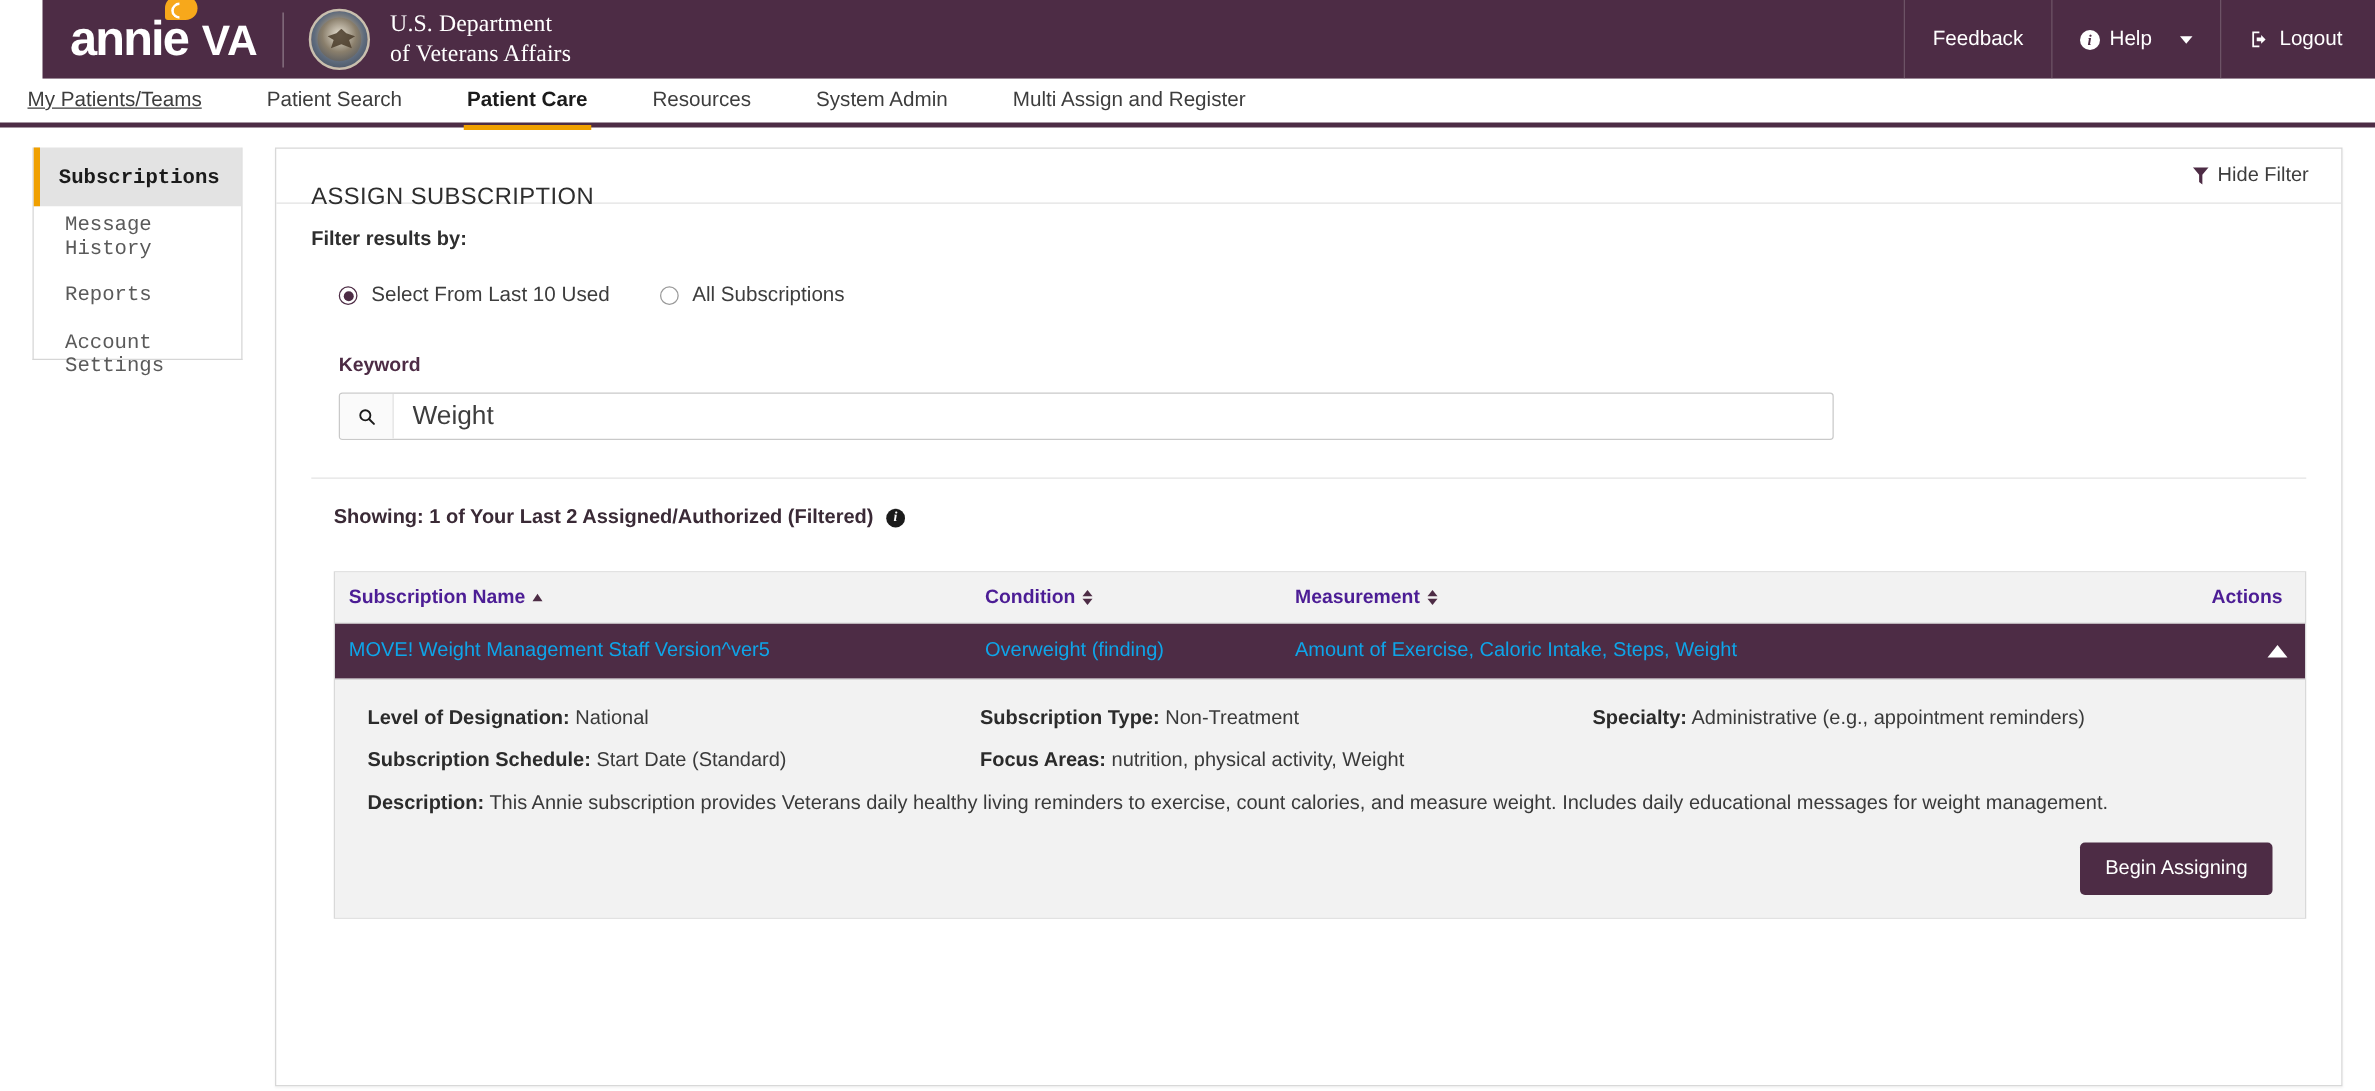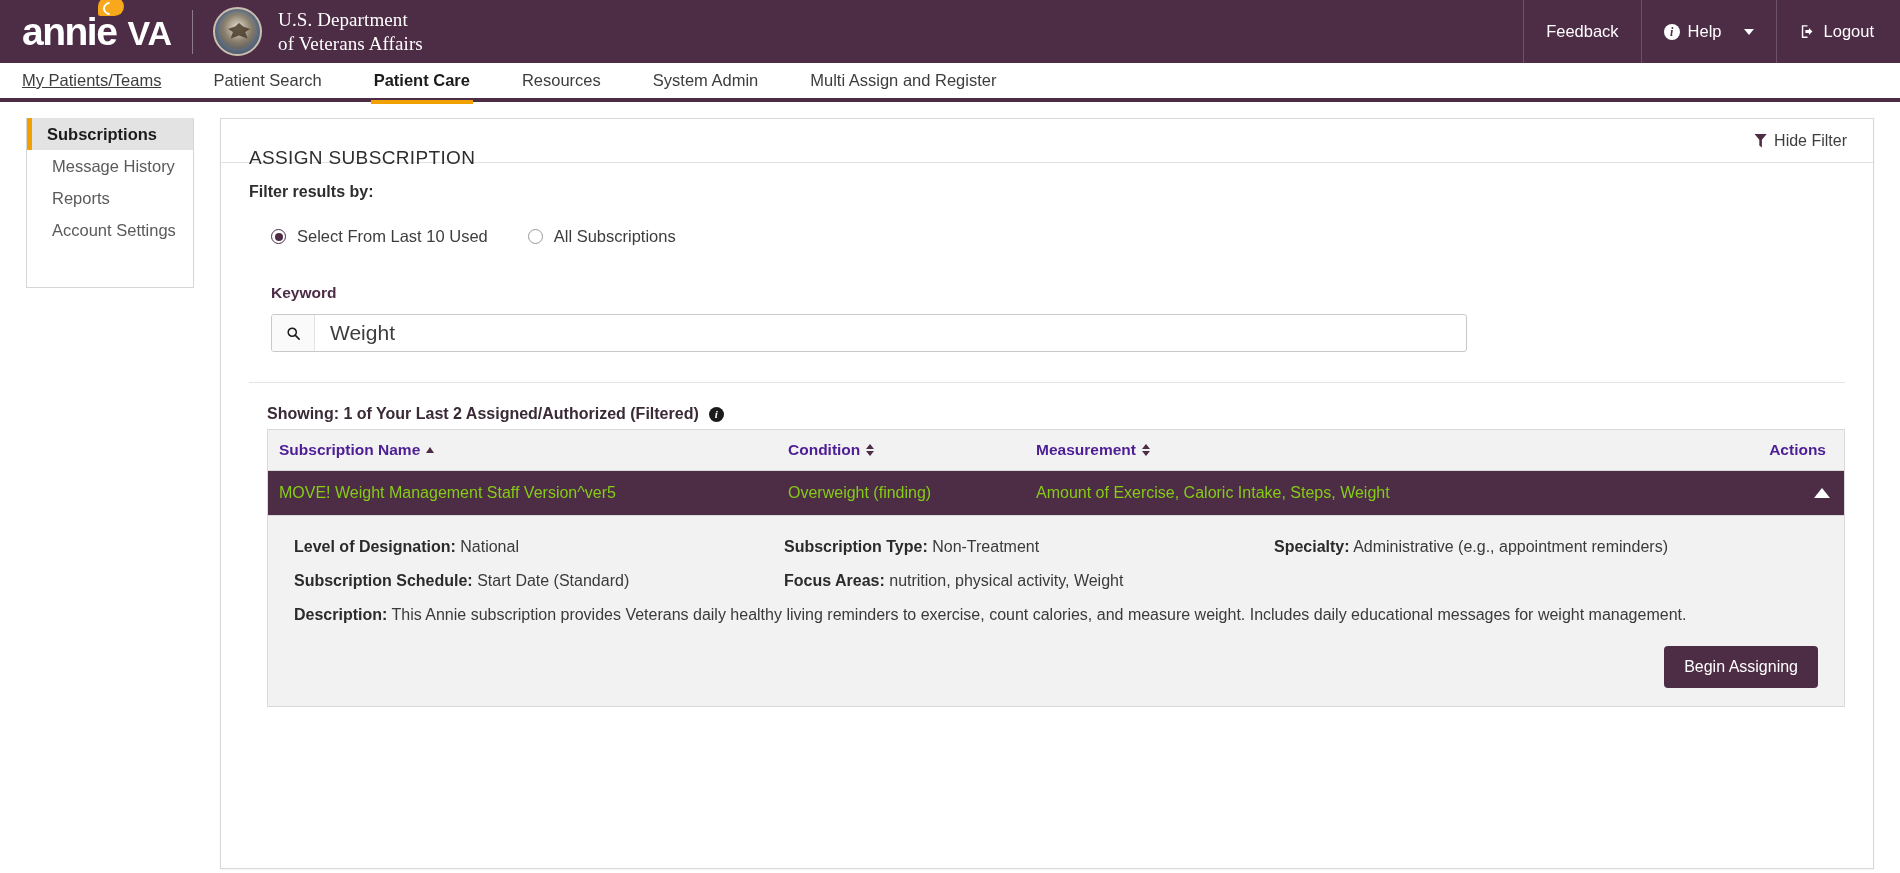--- a/index.html
+++ b/index.html
@@ -10,20 +10,21 @@
     overflow: hidden;
   }
 
   
   .brandbar {
     height: 63px;
     background: #4d2c45;
     display: flex;
     align-items: center;
     position: relative;
+    margin-left: 34px;
   }
   .brand-left { display: flex; align-items: center; padding-left: 22px; }
   .annie-logo {
     position: relative;
     font-size: 39px;
     font-weight: 700;
     letter-spacing: -1.5px;
     color: #ffffff;
     line-height: 1;
   }
@@ -157,27 +158,28 @@
   .sidebar {
     width: 168px;
     margin-left: 26px;
     background: #ffffff;
     border: 1px solid #d6d6d6;
     border-top: none;
     height: 170px;
     flex-shrink: 0;
   }
   .side-item {
-    height: 32px;
+    height: 47px;
     display: flex; align-items: center;
     padding-left: 20px;
     font-size: 16.5px;
     color: #5a5a5a;
     cursor: pointer;
     border-left: 5px solid transparent;
+    font-family: Liberation Mono, monospace;
   }
   .side-item.active {
     background: #e3e3e3;
     border-left: 5px solid #f0a000;
     color: #1b1b1b;
     font-weight: 700;
     padding-left: 15px;
   }
 
   
@@ -271,21 +273,21 @@
   .filter-sep {
     border: none; border-top: 1px solid #e4e4e4;
     margin: 30px 0 0 0;
   }
 
   
   .results { padding: 22px 28px 0 28px; }
   .showing {
     display: flex; align-items: center; gap: 10px;
     font-size: 16px; font-weight: 700; color: #3a2a36;
-    margin-left: 18px; margin-bottom: 6px;
+    margin-left: 18px; margin-bottom: 34px;
   }
   .info-dot {
     width: 15px; height: 15px; border-radius: 50%;
     background: #1b1b1b; color: #fff;
     font-size: 11px; font-weight: 700; font-style: italic;
     display: flex; align-items: center; justify-content: center;
     font-family: "Liberation Serif", serif;
     cursor: pointer;
   }
 
@@ -318,21 +320,21 @@
     border-left: 4.5px solid transparent;
     border-right: 4.5px solid transparent;
   }
   .sort-both i.u { border-bottom: 5px solid #4d2c45; }
   .sort-both i.d { border-top: 5px solid #4d2c45; }
 
   .trow {
     display: flex; align-items: center;
     height: 44px;
     background: #4d2c45;
-    color: #84cc16;
+    color: #0ea5e9;
     cursor: pointer;
   }
   .trow .td { font-size: 16px; }
   .td.c-act { justify-content: flex-end; padding-right: 14px; display: flex; align-items: center;}
   .tri-up {
     width: 0; height: 0;
     border-left: 8px solid transparent;
     border-right: 8px solid transparent;
     border-bottom: 10px solid #ffffff;
     cursor: pointer;

